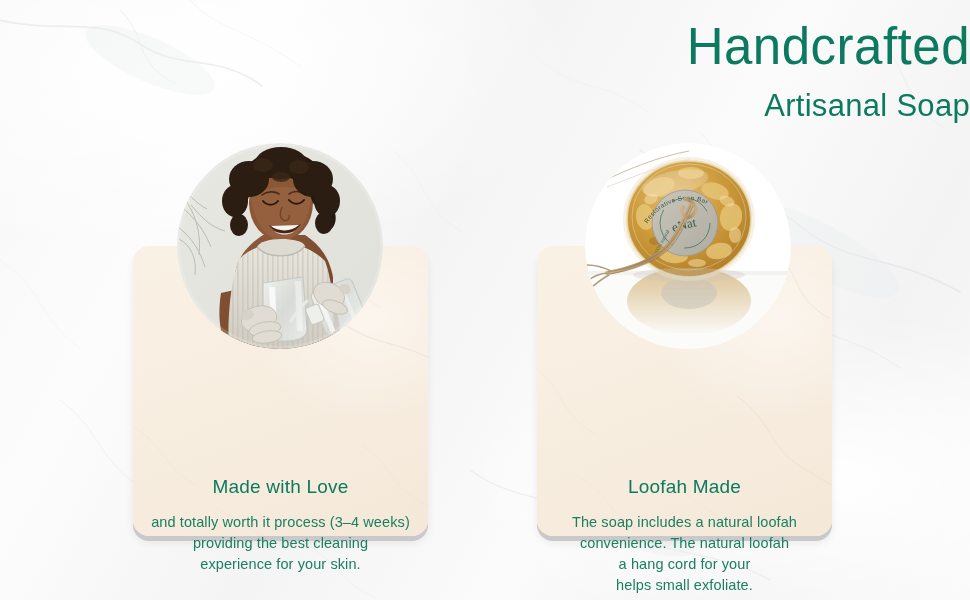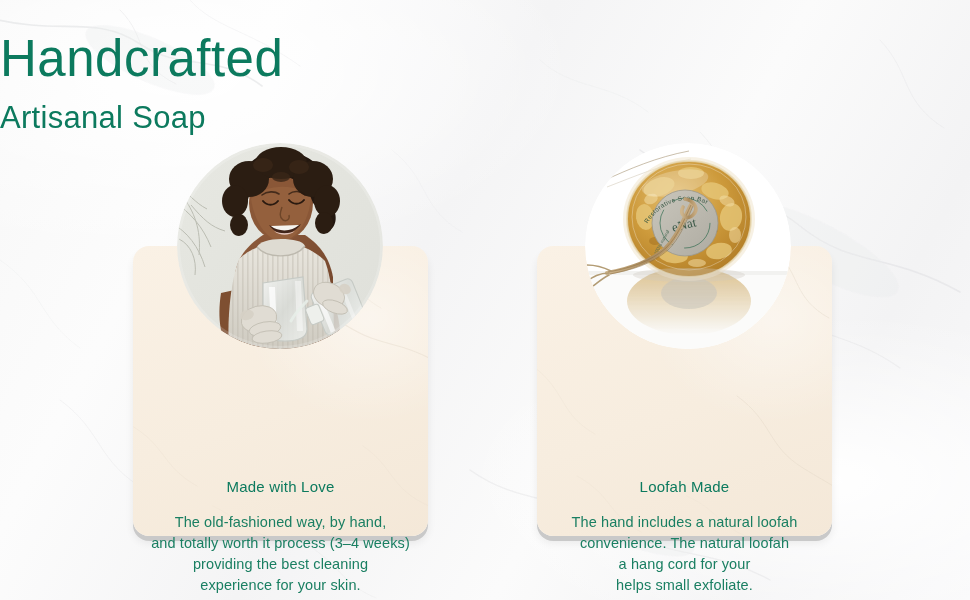--- a/index.html
+++ b/index.html
@@ -29,22 +29,22 @@
     position: absolute;
     inset: 0;
     pointer-events: none;
     opacity: .85;
   }
 
   
   .header {
     position: absolute;
     top: 0; left: 0; right: 0;
-    text-align: left;
-    padding-top: 30px;
+    text-align: right;
+    padding-top: 18px;
   }
   .title {
     font-size: 51px;
     line-height: 58px;
     letter-spacing: .5px;
     font-weight: 400;
     color: #0c7a5e;
   }
   .subtitle {
     font-size: 31px;
@@ -99,21 +99,21 @@
   .photo.right { left: 585px; }
 
   .photo-svg { display: block; width: 206px; height: 206px; }
 
   
   .card-title {
     position: absolute;
     left: 0; right: 0;
     top: 228px;
     text-align: center;
-    font-size: 15px;
+    font-size: 19px;
     line-height: 26px;
     color: #0c7a5e;
     letter-spacing: .2px;
   }
   .card-body {
     position: absolute;
     left: 8px; right: 8px;
     top: 266px;
     text-align: center;
     font-size: 14.5px;
@@ -165,42 +165,41 @@
           <path d="M200 4 C 226 28, 218 46, 248 62" stroke-width=".8" opacity=".7"></path>
           <path d="M-4 178 C 34 200, 28 220, 64 240" stroke-width=".9" opacity=".55"></path>
           <path d="M230 200 C 262 222, 256 242, 296 260" stroke-width=".8" opacity=".5"></path>
           <path d="M80 260 C 112 276, 108 284, 140 292" stroke-width=".7" opacity=".4"></path>
         </g>
       </svg>
 
       <div class="card-title">Made with Love</div>
 
       <div class="card-body">
-        <span class="ln">The old-fashioned way, by hand,</span>
         <span class="ln">and totally worth it process (3–4 weeks)</span>
         <span class="ln">providing the best cleaning</span>
         <span class="ln">experience for your skin.</span>
       </div>
     </div>
 
     <div class="card right">
       <svg class="card-veins" viewBox="0 0 295 290" preserveAspectRatio="none">
         <g fill="none" stroke="#ded3c2" stroke-linecap="round" opacity=".7">
           <path d="M240 6 C 264 30, 256 52, 292 72" stroke-width="1"></path>
           <path d="M-4 120 C 30 146, 22 168, 58 188" stroke-width=".9" opacity=".5"></path>
           <path d="M200 150 C 236 176, 230 200, 266 222 C 282 232, 290 236, 296 240" stroke-width="1"></path>
           <path d="M40 230 C 76 250, 70 268, 104 286" stroke-width=".8" opacity=".45"></path>
           <path d="M150 250 C 184 266, 180 280, 214 292" stroke-width=".7" opacity=".4"></path>
         </g>
       </svg>
 
       <div class="card-title">Loofah Made</div>
 
       <div class="card-body">
-        <span class="ln">The hand includes a natural loofah</span>
+        <span class="ln">The soap includes a natural loofah</span>
         <span class="ln">convenience. The natural loofah</span>
         <span class="ln">a hang cord for your</span>
         <span class="ln">helps small exfoliate.</span>
       </div>
     </div>
 
     <div class="photo left">
       <svg class="photo-svg" viewBox="0 0 206 206">
         <defs>
           <clipPath id="circL">

